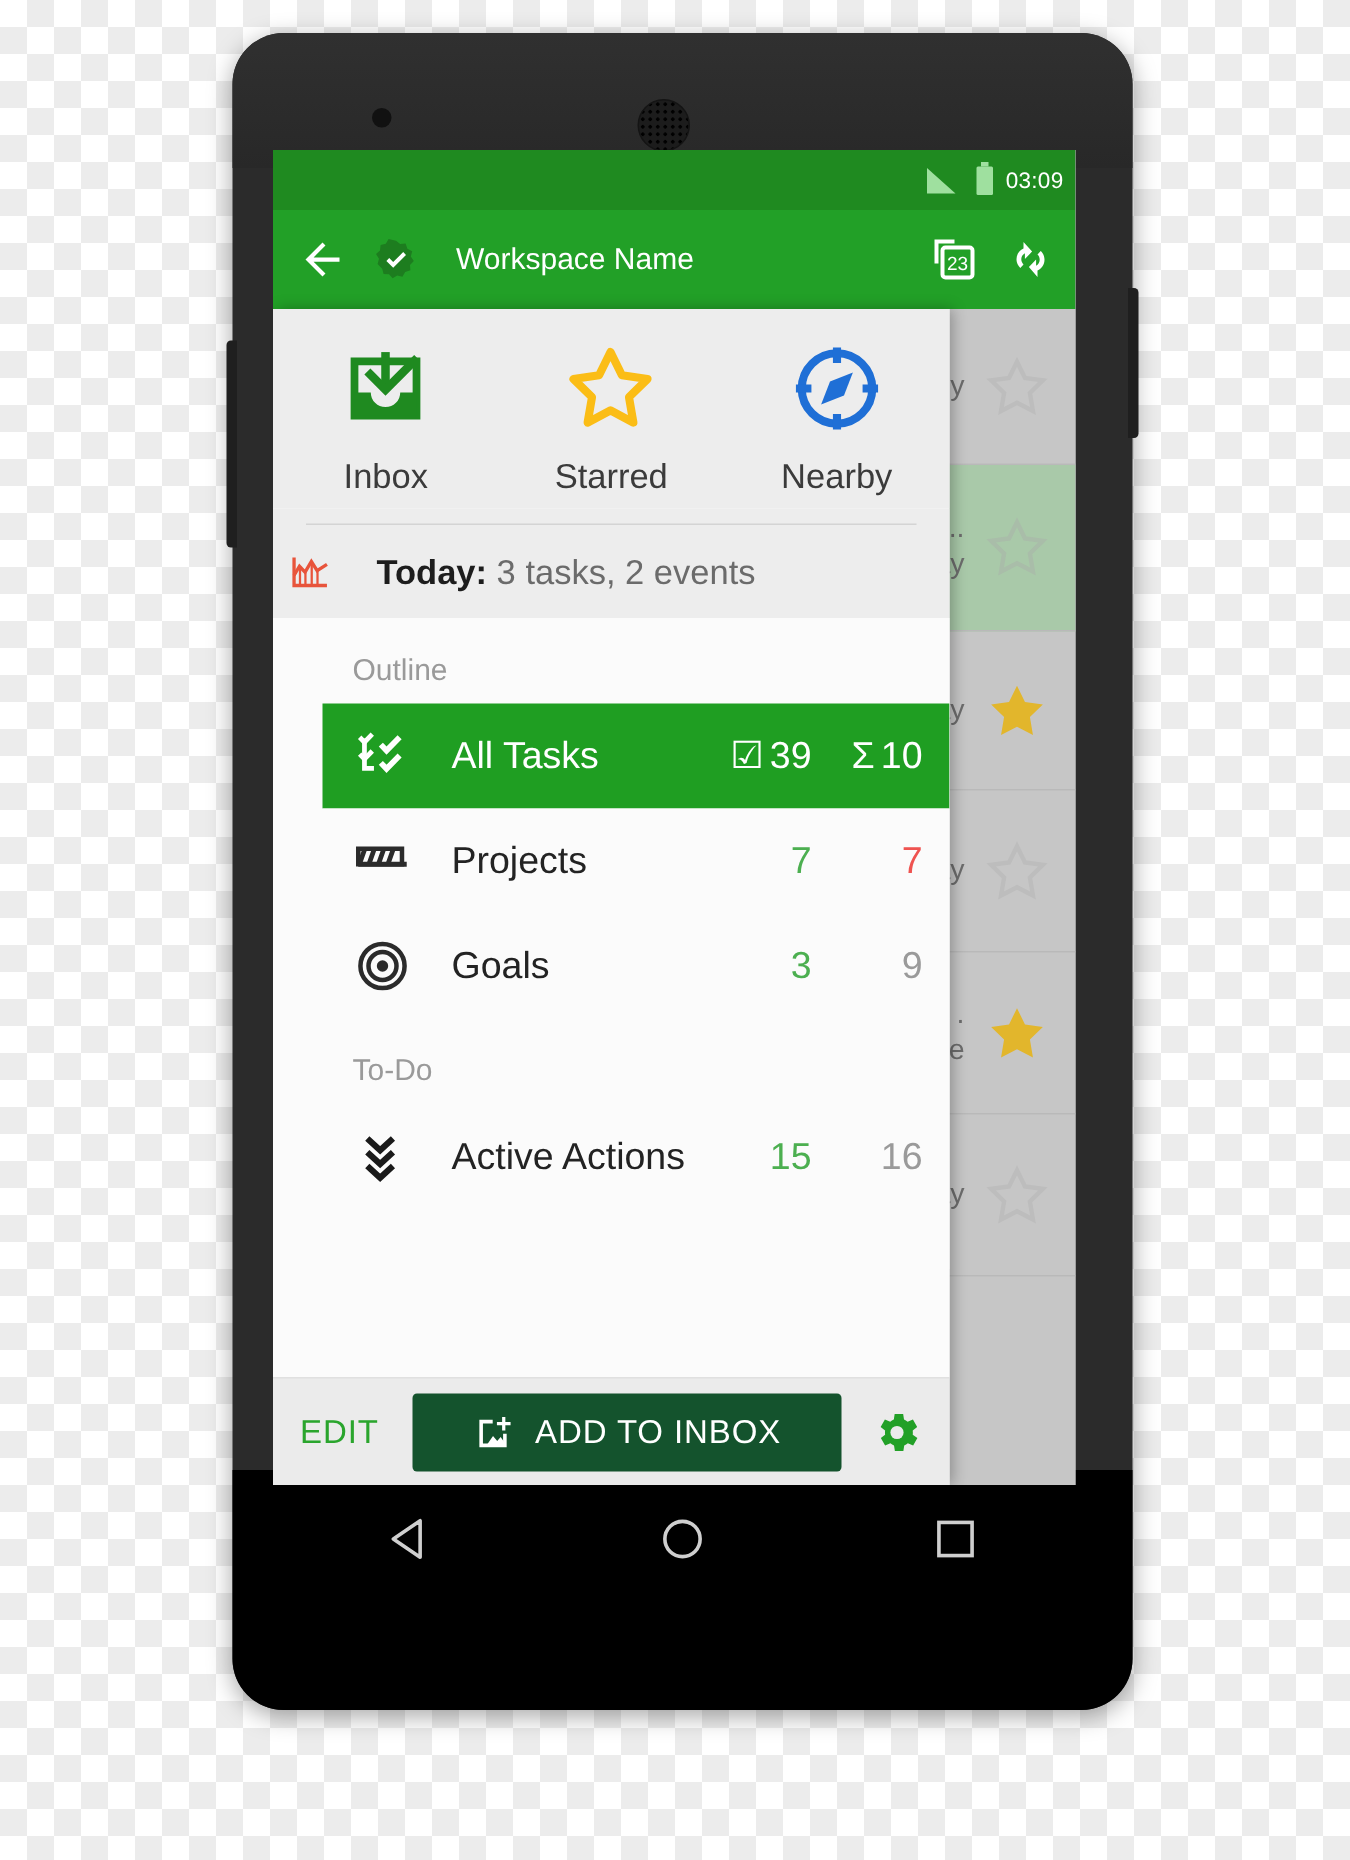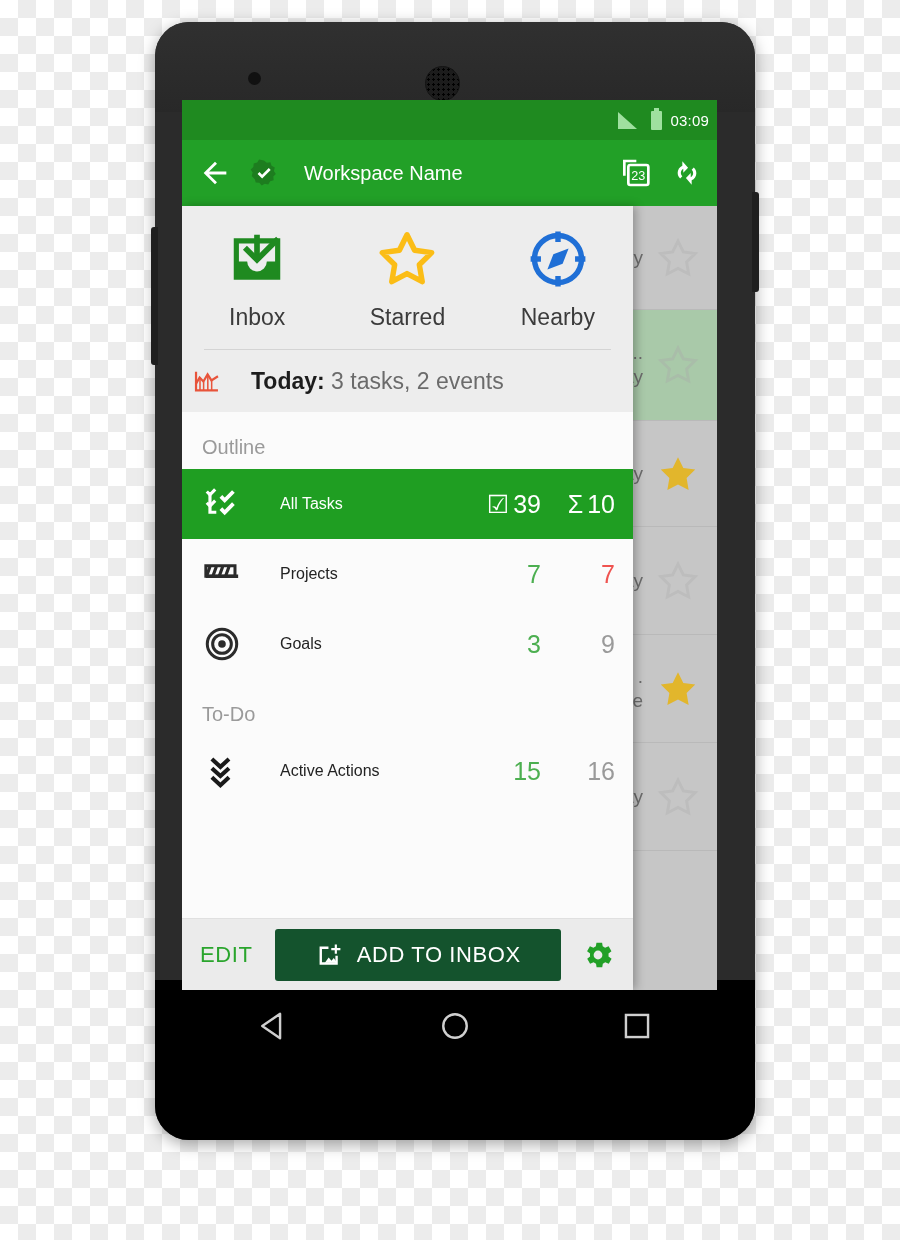--- a/index.html
+++ b/index.html
@@ -263,22 +263,22 @@
     align-items: center;
     height: 70px;
     padding: 0 18px 0 20px;
     box-sizing: border-box;
     background: #fbfbfb;
     cursor: pointer;
   }
   .nav-row.active { background: #1f9e22; }
   .nav-row .nav-ico { width: 40px; height: 38px; flex: none; }
   .nav-row .nav-label {
-    margin-left: 38px;
-    font-size: 16px;
+    margin-left: 26px;
+    font-size: 25px;
     color: #232323;
     flex: 1 1 auto;
   }
   .nav-row.active .nav-label { color: #ffffff; }
   .nav-row .nav-num {
     font-size: 25px;
     width: 74px;
     text-align: right;
     flex: none;
   }
@@ -286,20 +286,21 @@
   .nav-row .nav-num.n-green { color: #4caf50; }
   .nav-row .nav-num.n-red   { color: #ef5350; }
   .nav-row .nav-num.n-gray  { color: #9a9a9a; }
   .nav-row .nav-num .glyph { margin-right: 4px; }
 
   #drawer-scroll {
     flex: 1 1 auto;
     overflow: hidden;
     background: #fbfbfb;
     position: relative;
+    padding-left: 33px;
   }
 
   
   #drawer-bottom {
     flex: none;
     height: 72px;
     background: #ebebeb;
     display: flex;
     align-items: center;
     padding: 0 18px;

